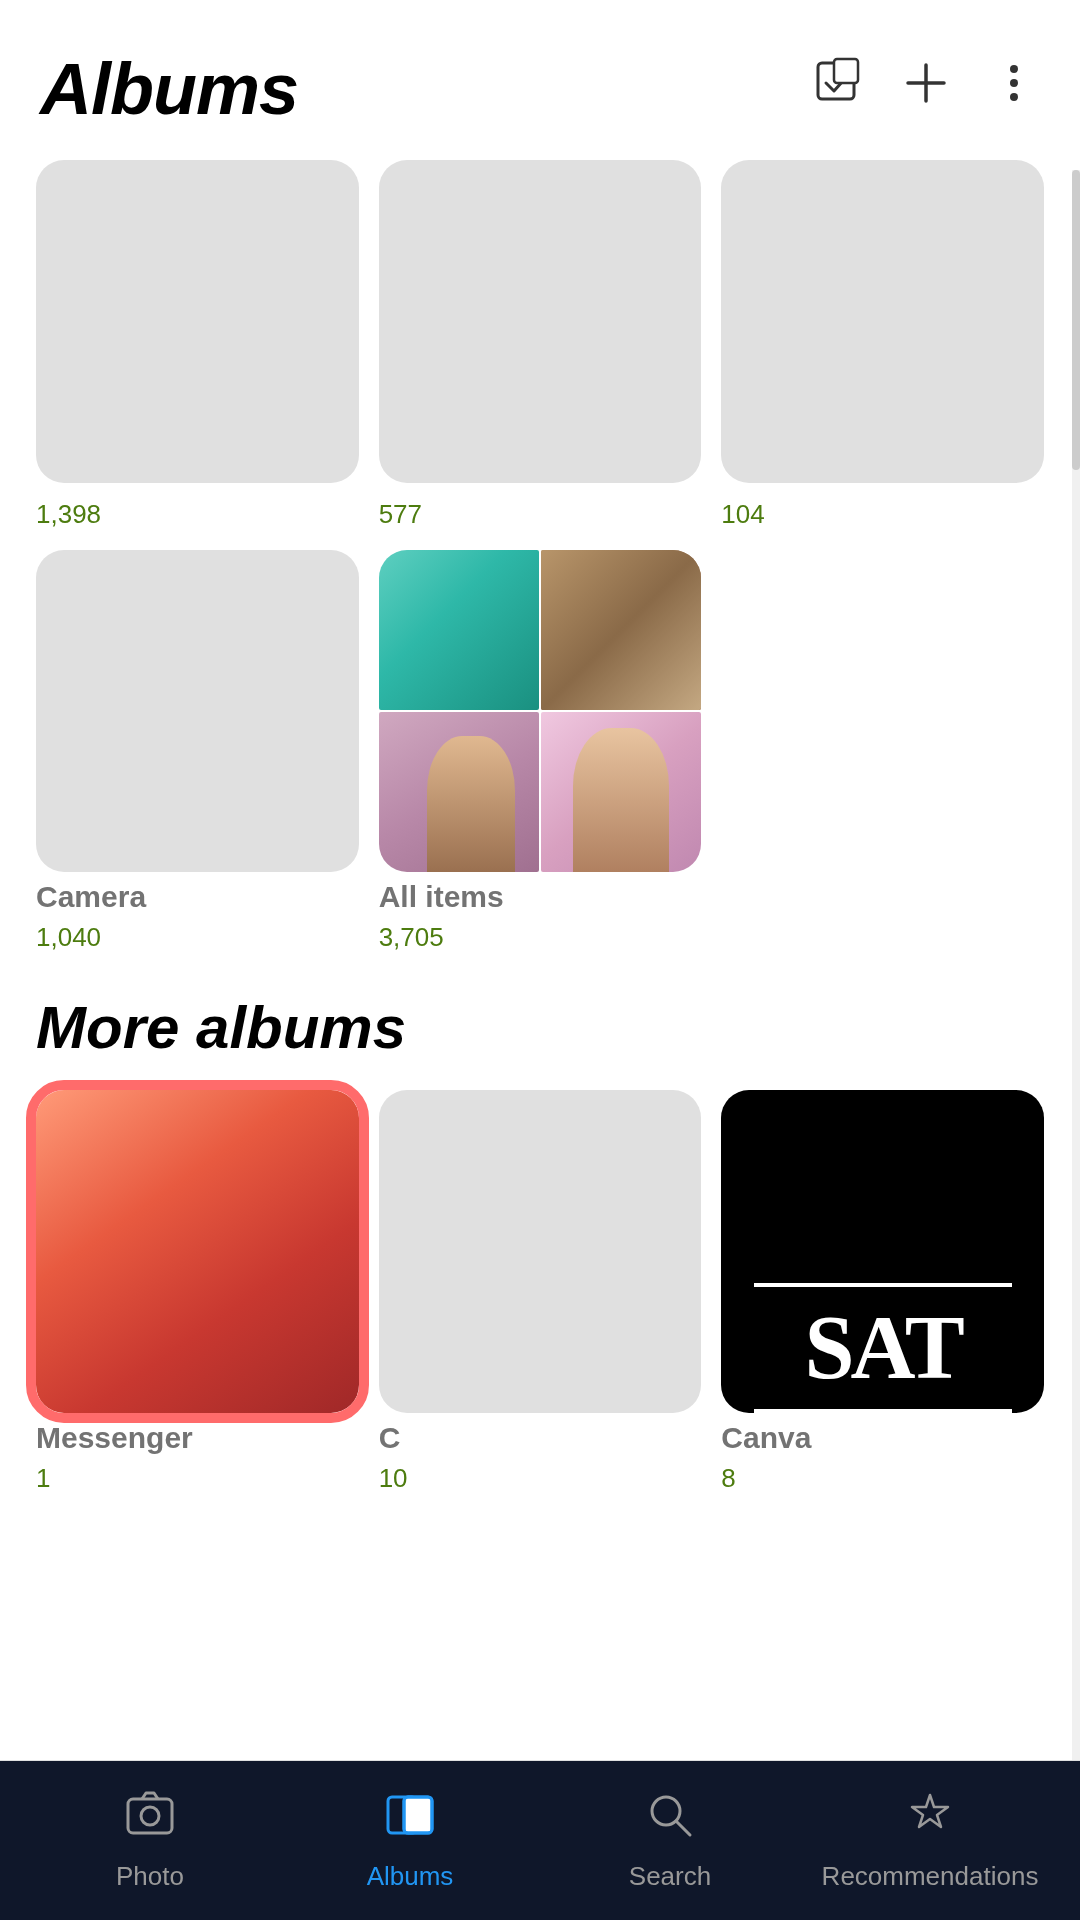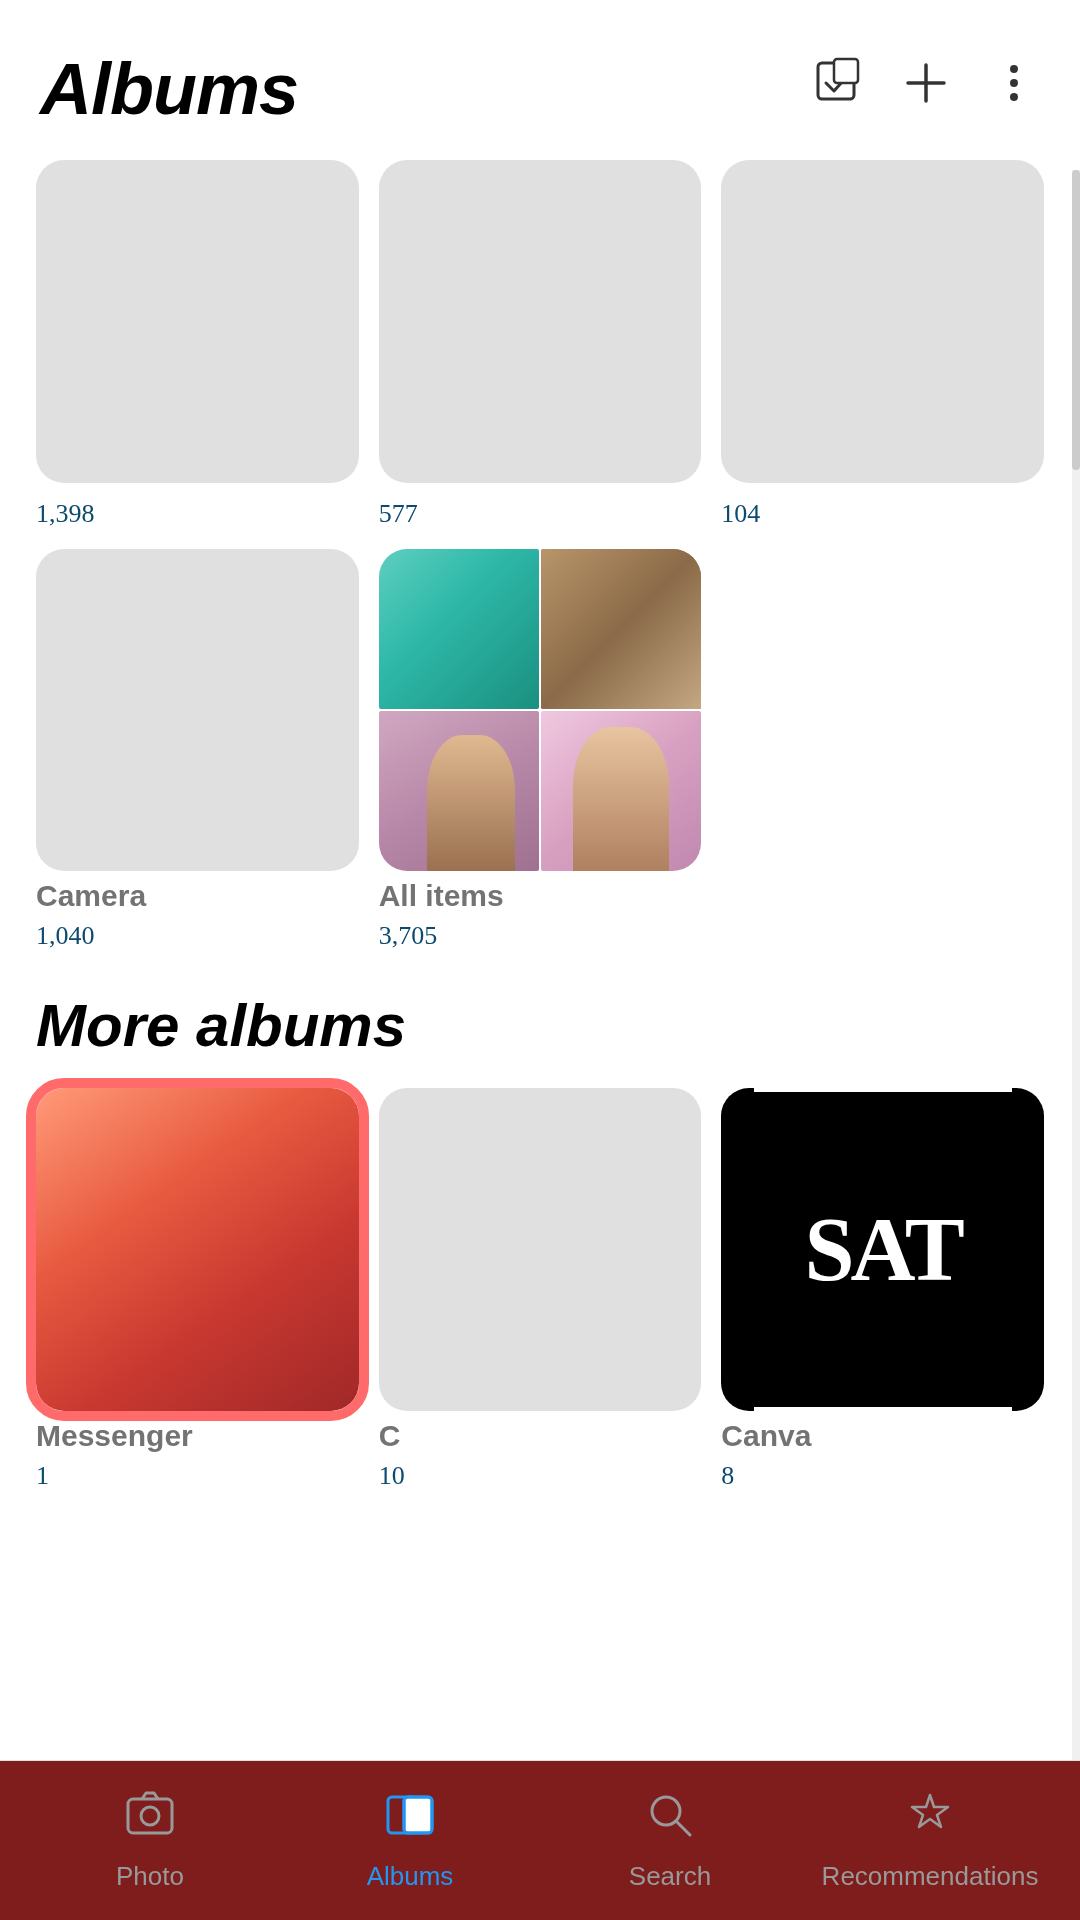--- a/index.html
+++ b/index.html
@@ -100,22 +100,21 @@
     .album-label {
       font-size: 30px;
       font-weight: 700;
       color: #737373;
       white-space: nowrap;
       overflow: hidden;
       text-overflow: ellipsis;
     }
     .album-count {
       font-size: 26px;
-      color: #0c4a6e;
-      font-family: Liberation Serif, serif;
+      color: #4d7c0f;
     }
 
     
     .more-section {
       padding: 40px 36px 0 36px;
     }
     .more-title {
       font-size: 60px;
       font-weight: 900;
       font-style: italic;
@@ -146,21 +145,21 @@
       border-radius: 28px;
     }
 
     
     .bottom-nav {
       position: fixed;
       bottom: 0;
       left: 0;
       width: 1080px;
       height: 160px;
-      background: #7f1d1d;
+      background: #0f172a;
       border-top: 1px solid #e0e0e0;
       display: flex;
       align-items: center;
       justify-content: space-around;
       padding: 0 20px;
     }
     .nav-item {
       display: flex;
       flex-direction: column;
       align-items: center;
@@ -302,21 +301,21 @@
     </div>
 
     <div class="album-item">
       <div class="album-thumb" style="background:#e0e0e0;"></div>
       <span class="album-label">C</span>
       <span class="album-count">10</span>
     </div>
 
     <div class="album-item">
       <div class="album-thumb canva-thumb">
-        <div style="display:flex;flex-direction:column;align-items:center;justify-content:space-between;height:100%;width:100%;">
+        <div style="display:flex;flex-direction:column;align-items:center;justify-content:flex-end;height:100%;width:100%;">
           <div style="width:80%;height:4px;background:#fff;margin-bottom:16px;"></div>
           <div style="color:#fff;font-size:90px;font-weight:900;font-family:serif;letter-spacing:-4px;line-height:1;">SA<span style="font-size:90px;">T</span></div>
           <div style="width:80%;height:4px;background:#fff;margin-top:16px;"></div>
         </div>
       </div>
       <span class="album-label">Canva</span>
       <span class="album-count">8</span>
     </div>
   </div>
 </div>

